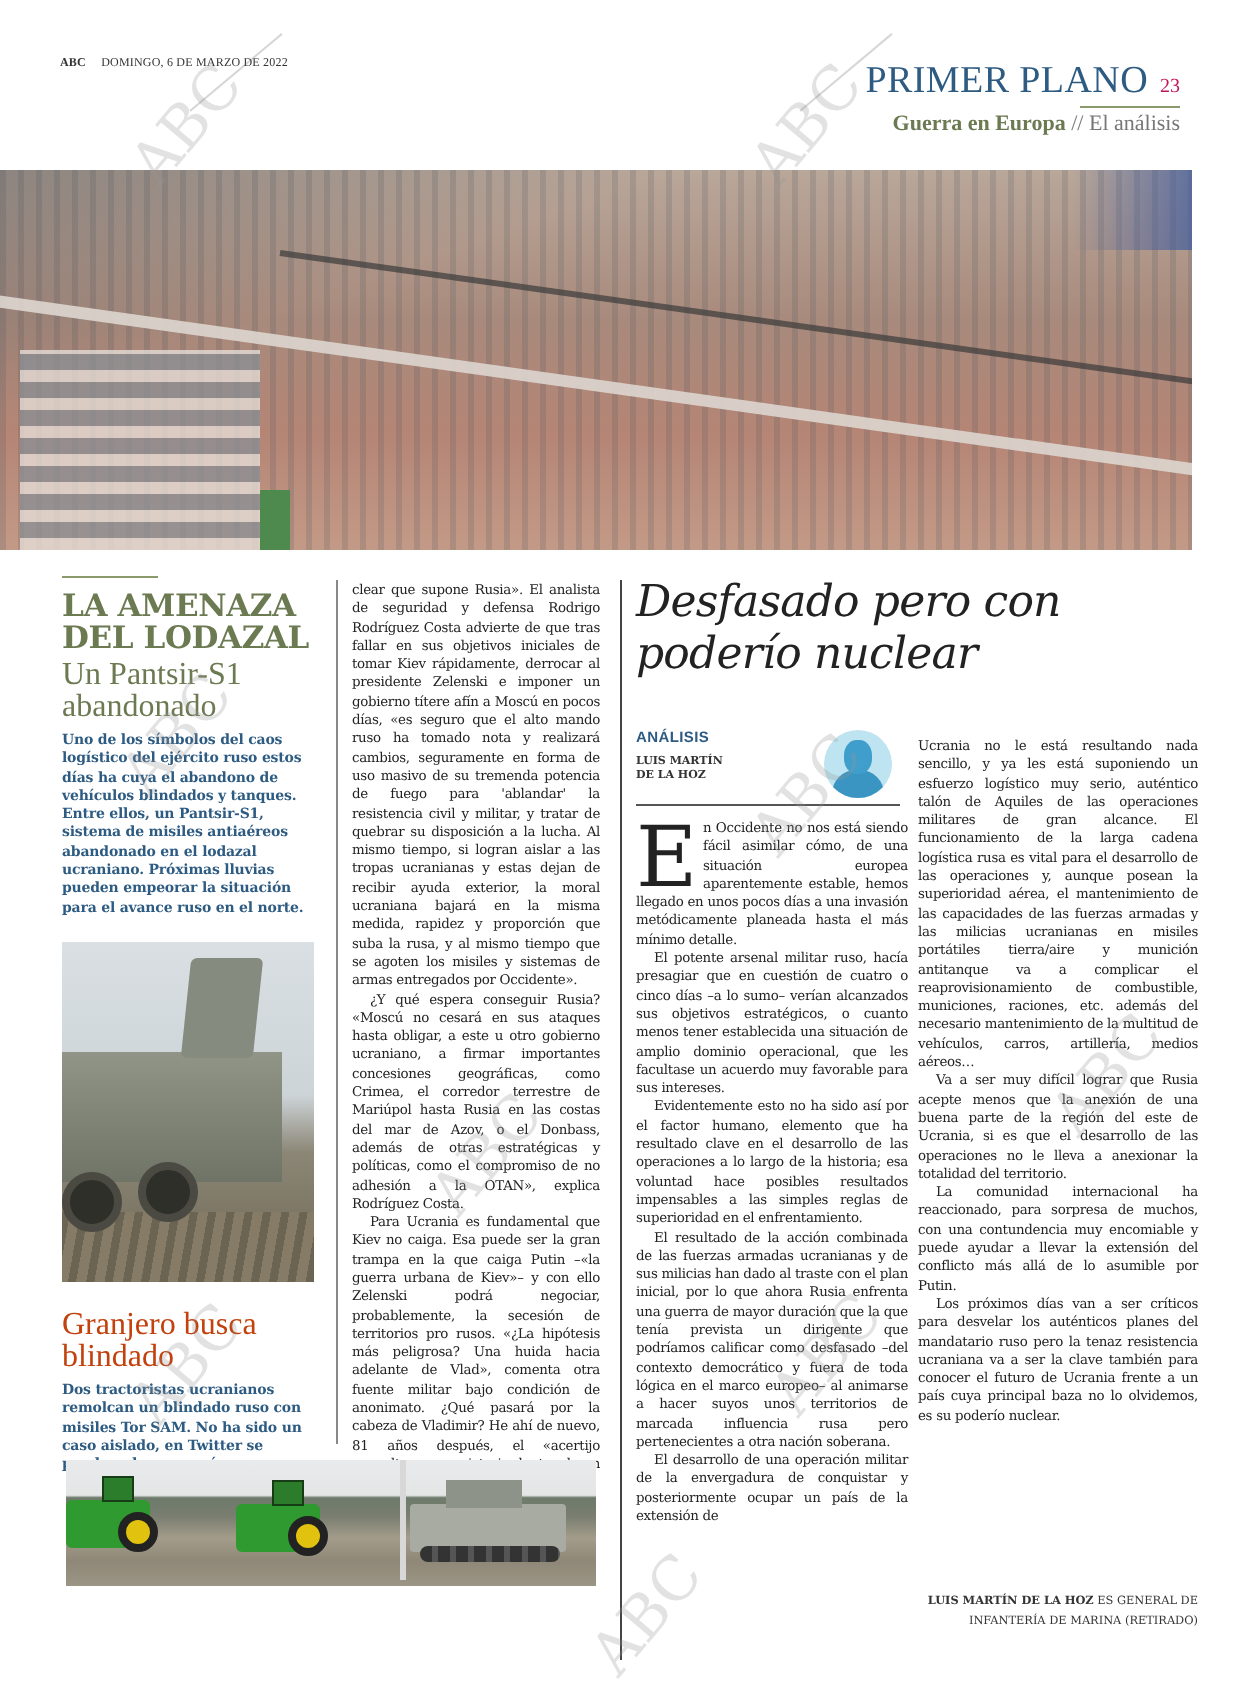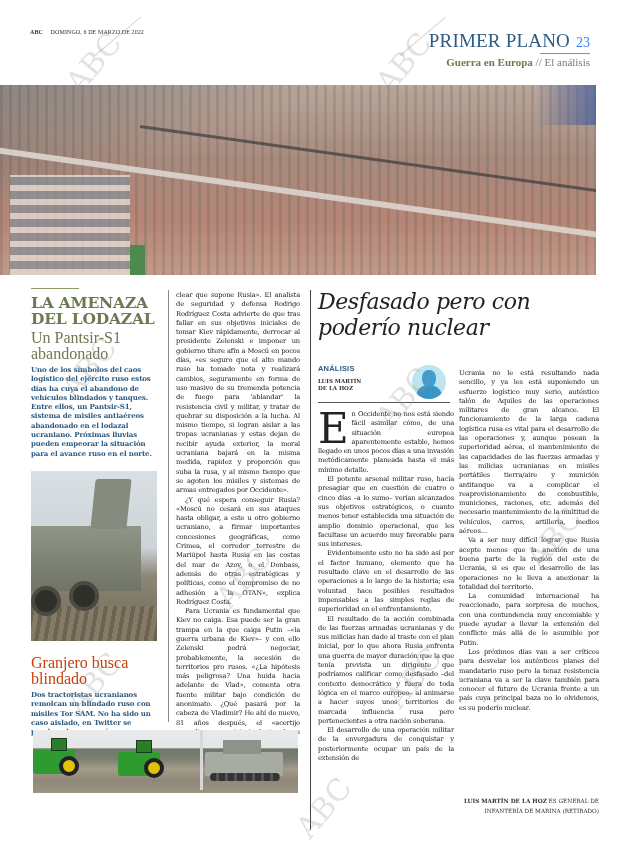--- a/index.html
+++ b/index.html
@@ -3,21 +3,21 @@
   <meta charset="utf-8">
   <style>
     * { box-sizing: border-box; margin: 0; padding: 0; }
     html, body { width: 620px; height: 846px; background: #ffffff; overflow: hidden; }
     body { position: relative; font-family: "DejaVu Serif", serif; color: #222; }
 
     .hdr-left { position: absolute; left: 30px; top: 29px; font-size: 6px; letter-spacing: 0.1px; color: #333; font-family: "Liberation Serif", serif; }
     .hdr-left .brand { font-weight: bold; margin-right: 6px; }
     .hdr-right { position: absolute; right: 30px; top: 30px; text-align: right; }
     .section-title { font-family: "Liberation Serif", serif; font-size: 19px; color: #2d5b82; letter-spacing: 0.2px; }
-    .page-num { font-family: "Liberation Serif", serif; font-size: 14px; color: #3b82f6; margin-left: 6px; }
+    .page-num { font-family: "Liberation Serif", serif; font-size: 10px; color: #be185d; margin-left: 6px; }
     .hdr-rule { border-top: 1px solid #8a9a6a; width: 50px; margin: 1px 0 2px auto; }
     .subsection { font-family: "Liberation Serif", serif; font-size: 11px; color: #777; }
     .subsection .strong { color: #6c7a52; font-weight: bold; }
 
     .hero { position: absolute; left: 0; top: 85px; width: 596px; height: 190px; overflow: hidden;
       background:
         linear-gradient(160deg, rgba(60,70,80,0.35) 0%, rgba(0,0,0,0) 30%),
         repeating-linear-gradient(90deg, rgba(70,80,90,0.18) 0 3px, rgba(0,0,0,0) 3px 9px),
         linear-gradient(180deg, #b9a79a 0%, #a88a7c 40%, #b58575 70%, #c39a87 100%); }
     .hero .road { position: absolute; left: -20px; top: 60px; width: 660px; height: 6px; background: #ddd6cf; transform: rotate(8deg); transform-origin: left; opacity: 0.9; }

